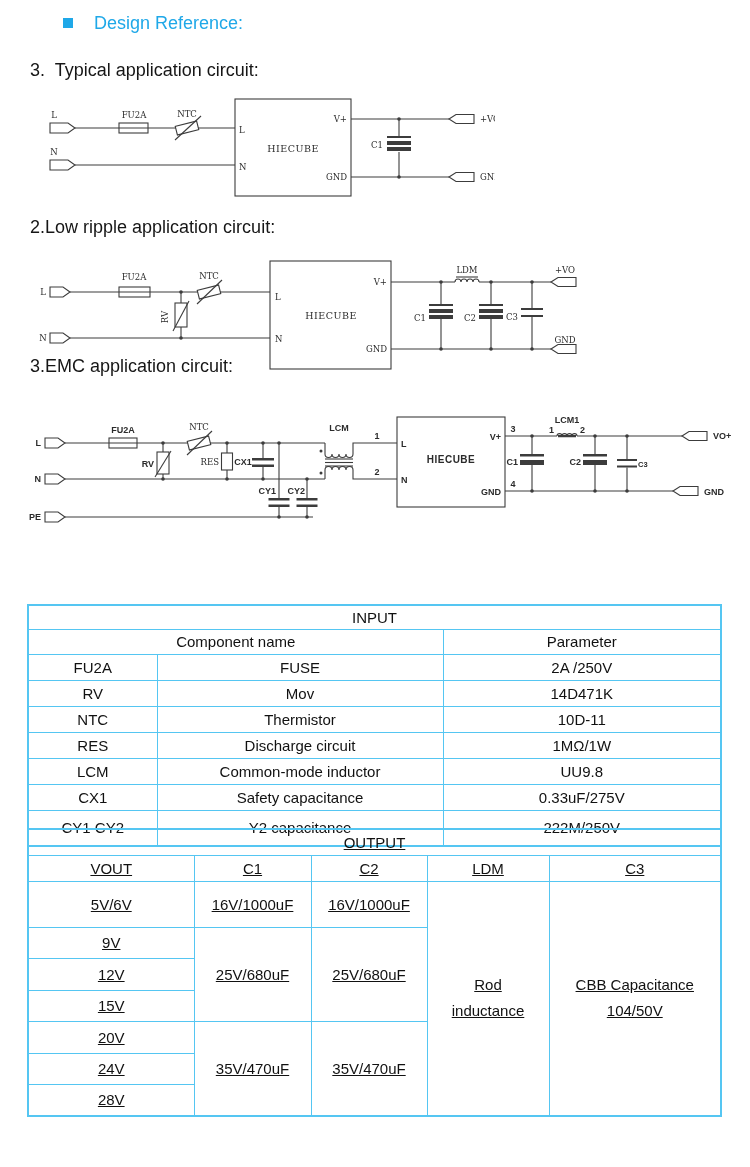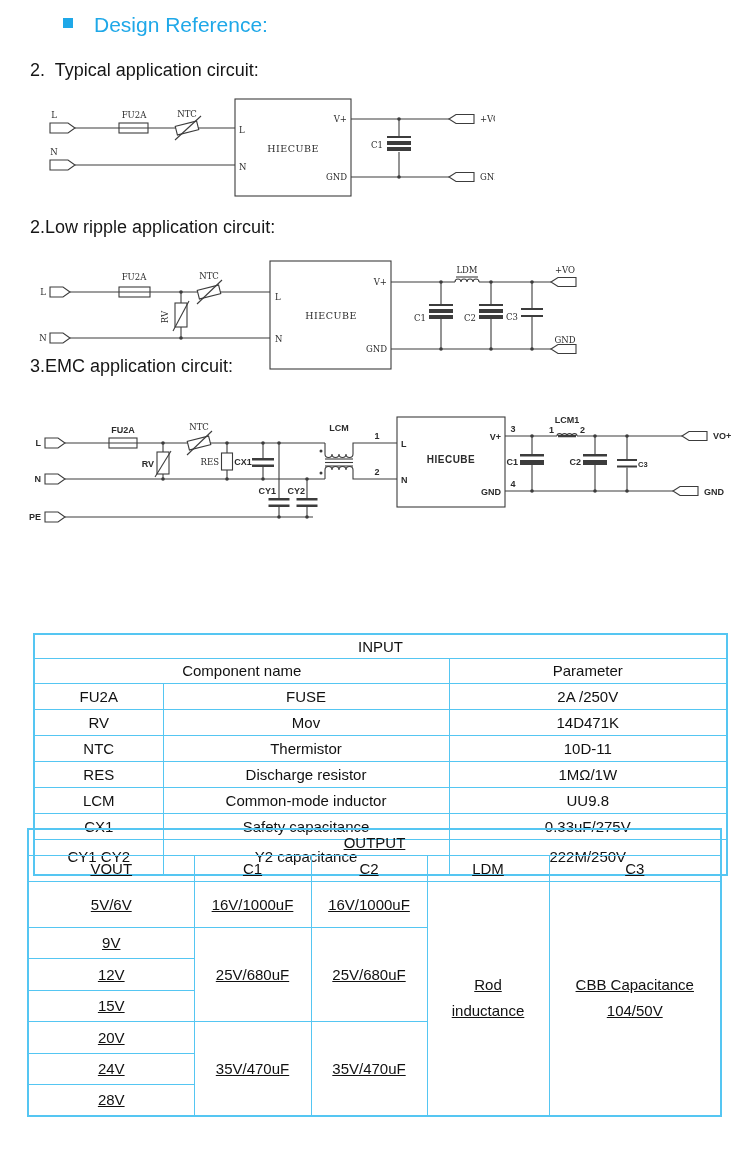--- a/index.html
+++ b/index.html
@@ -1,20 +1,20 @@
 <!DOCTYPE html>
 <html style="--accent: #1fa8e8; --tb: #55c6f2; --line: #3c3c3c;"><head>
 <meta charset="utf-8">
 <style>
   :root { --accent:#1fa8e8; --tb:#55c6f2; --line:#3c3c3c; --ink:#1a1a1a; }
   html,body { margin:0; padding:0; background:#ffffff; }
   #page { position:relative; width:750px; height:1167px; background:#fff; overflow:hidden;
           font-family:"Liberation Sans",sans-serif; color:var(--ink); }
 
-  .doc-head { position:absolute; left:94px; top:13px; font-size:21px; color:var(--accent);text-align:right; }
+  .doc-head { position:absolute; left:94px; top:13px; font-size:18px; color:var(--accent);text-align:right; }
   .bullet   { position:absolute; left:63px; top:18px; width:10px; height:10px; background:var(--accent); }
 
   .h-section { position:absolute; left:30px; font-size:18px; font-weight:500; color:#161616; white-space:pre; }
   #h1 { top:60px; } #h2 { top:217px; } #h3 { top:356px; }
   #hparams { position:absolute; left:30px; top:565px; font-size:17.5px; font-weight:500; color:#161616; }
 
   svg.circ { position:absolute; color:var(--line); }
   #c1svg { left:35px; top:92px; }
   #c2svg { left:35px; top:247px; }
   #c3svg { left:25px; top:407px; }
@@ -26,33 +26,33 @@
   .dot   { fill:var(--line); stroke:none; }
   text.ct  { font-family:"DejaVu Serif",serif; font-size:8.5px; fill:#2b2b2b; stroke:none; }
   text.cm  { font-family:"DejaVu Serif",serif; font-size:9.5px; fill:#2b2b2b; letter-spacing:.5px; }
   text.cb  { font-family:"Liberation Sans",sans-serif; font-weight:bold; font-size:9px; fill:#2b2b2b; }
   text.cbs { font-size:7.5px; }
   text.cbm { font-family:"Liberation Sans",sans-serif; font-weight:bold; font-size:10px; fill:#2b2b2b; letter-spacing:.5px; }
 
   table.ptable { position:absolute; border-collapse:collapse; table-layout:fixed;
                  font-size:15px; color:#111; text-align:center; border:2px solid var(--tb); }
   table.ptable td { border:1.5px solid var(--tb); padding:0; overflow:hidden; vertical-align:middle; }
-  #t-input  { left:33px; top:604px; width:695px;margin-top:29px; }
+  #t-input  { left:27px; top:604px; width:695px; }
   #t-output { left:27px; top:828px; width:695px;text-decoration:underline; }
   .two-line div { line-height:26px; }
 </style>
 </head>
 <body>
 
 <div id="page">
 
   <span class="bullet"></span>
   <div class="doc-head">Design Reference:</div>
 
-  <div id="h1" class="h-section">2.  Typical application circuit:</div>
+  <div id="h1" class="h-section">3.  Typical application circuit:</div>
 
   <svg id="c1svg" class="circ" width="460" height="115" viewBox="0 0 460 115">
     <g>
       <line class="wire" x1="40" y1="36" x2="200" y2="36"></line>
       <line class="wire" x1="40" y1="73" x2="200" y2="73"></line>
       <line class="wire" x1="316" y1="27" x2="414" y2="27"></line>
       <line class="wire" x1="316" y1="85" x2="414" y2="85"></line>
       <line class="wire" x1="364" y1="27" x2="364" y2="44"></line>
       <line class="wire" x1="364" y1="60" x2="364" y2="85"></line>
     </g>
@@ -315,21 +315,21 @@
       <td>Mov</td>
       <td>14D471K</td>
     </tr>
     <tr style="height:26px">
       <td>NTC</td>
       <td>Thermistor</td>
       <td>10D-11</td>
     </tr>
     <tr style="height:26px">
       <td>RES</td>
-      <td>Discharge resistor</td>
+      <td>Discharge circuit</td>
       <td>1MΩ/1W</td>
     </tr>
     <tr style="height:26px">
       <td>LCM</td>
       <td>Common-mode inductor</td>
       <td>UU9.8</td>
     </tr>
     <tr style="height:26px">
       <td>CX1</td>
       <td>Safety capacitance</td>

